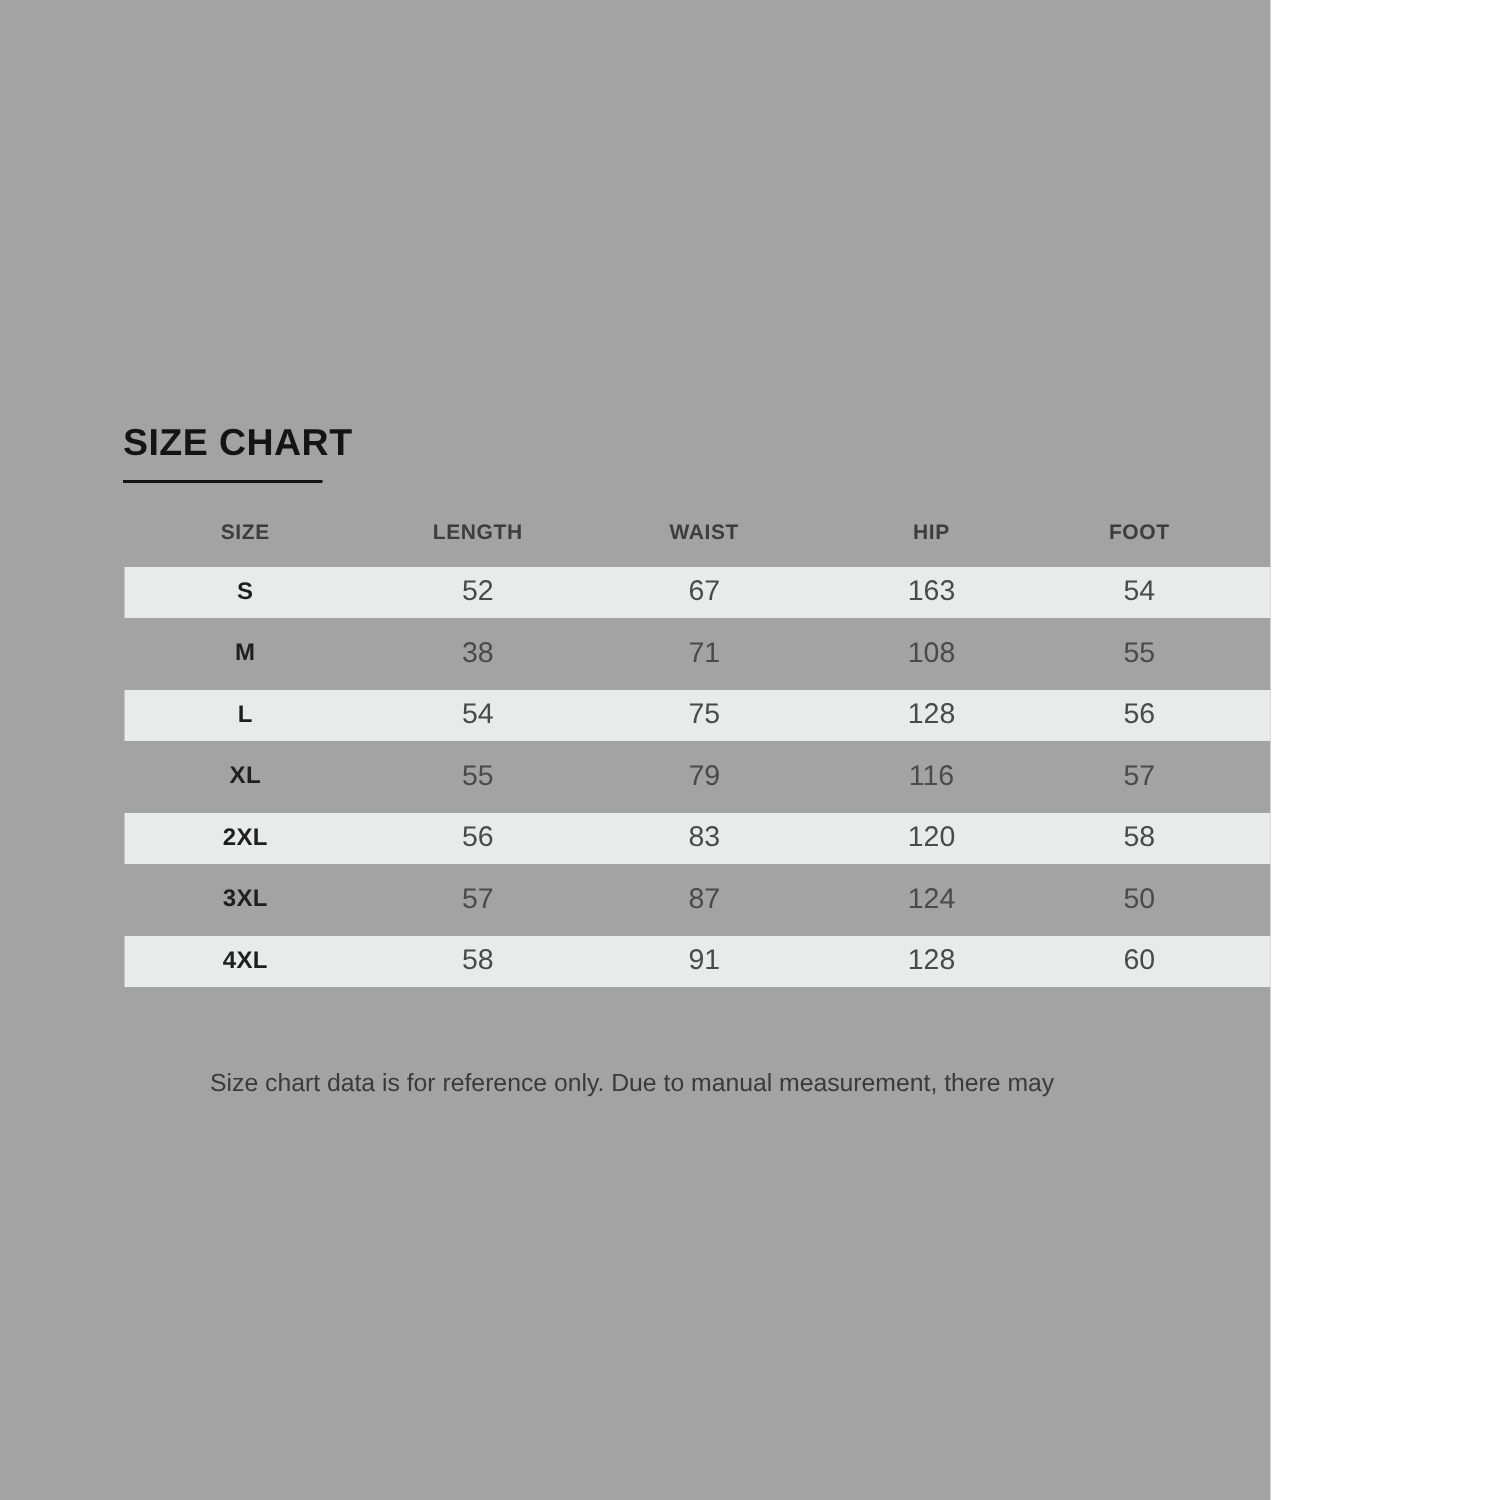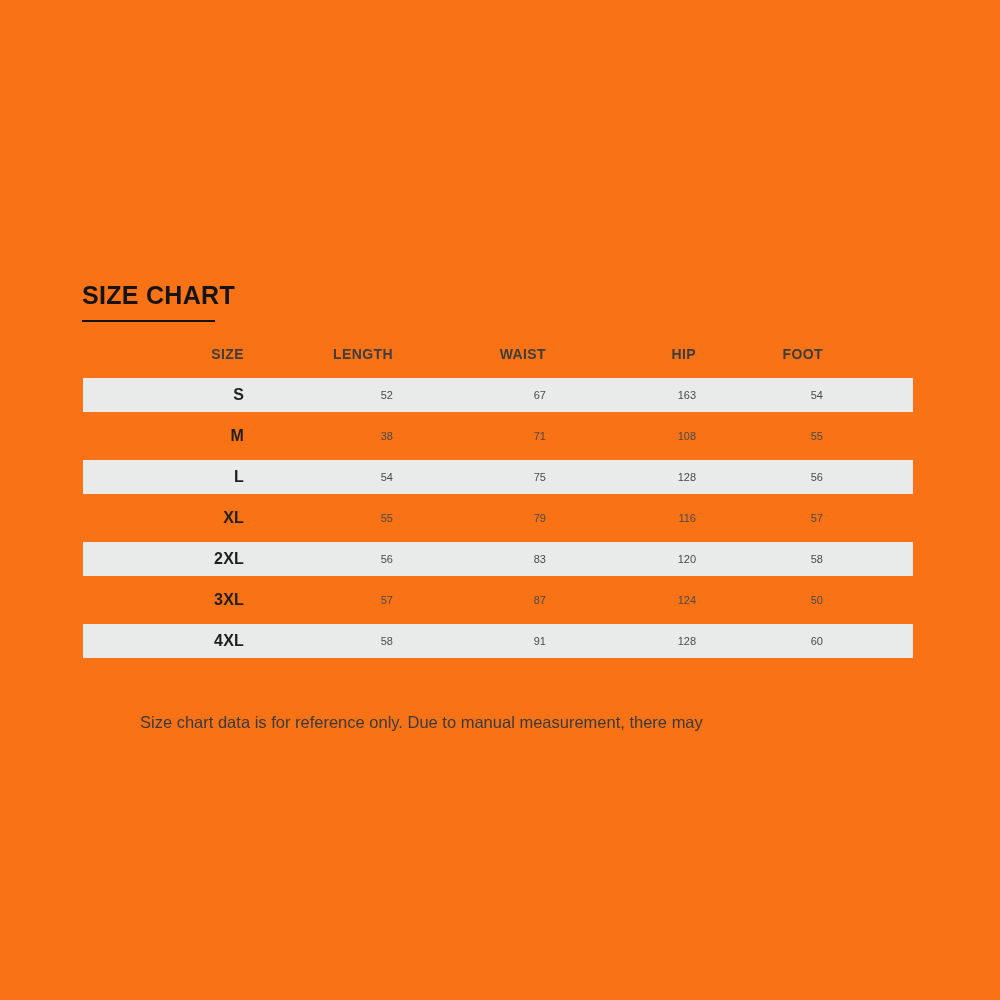--- a/index.html
+++ b/index.html
@@ -3,23 +3,23 @@
 <meta charset="utf-8">
 <style>
   html, body {
     margin: 0;
     padding: 0;
     background: #ffffff;
     font-family: "Liberation Sans", sans-serif;
   }
   .page {
     position: relative;
-    width: 1000px;
+    width: 847px;
     height: 1000px;
-    background: #f97316;
+    background: #a3a3a3;
     overflow: hidden;
   }
   .title-wrap {
     position: absolute;
     left: 82px;
     top: 281px;
   }
   .title {
     margin: 0;
     font-size: 25px;
@@ -50,37 +50,37 @@
     height: 34px;
     margin-bottom: 7px;
   }
   .t-row.header-row {
     background: transparent;
   }
   .t-row.striped {
     background: #e9eaea;
   }
   .cell {
-    text-align: right;
+    text-align: center;
     white-space: nowrap;
   }
   .col-header {
     font-size: 14px;
     font-weight: 700;
     color: #3d3d3d;
     letter-spacing: 0.4px;
   }
   .size-label {
     font-size: 16px;
     font-weight: 700;
     color: #1f1f1f;
     letter-spacing: 0.2px;
   }
   .value {
-    font-size: 11px;
+    font-size: 19px;
     font-weight: 400;
     color: #4a4a4a;
   }
   .note {
     position: absolute;
     left: 140px;
     top: 711px;
     margin: 0;
     width: 680px;
     font-size: 16.5px;

